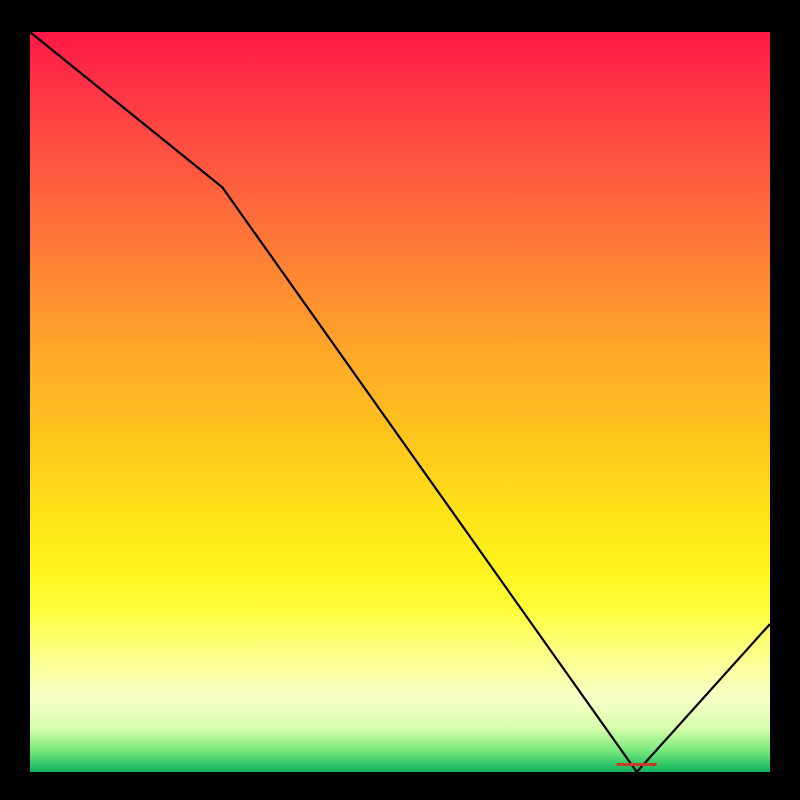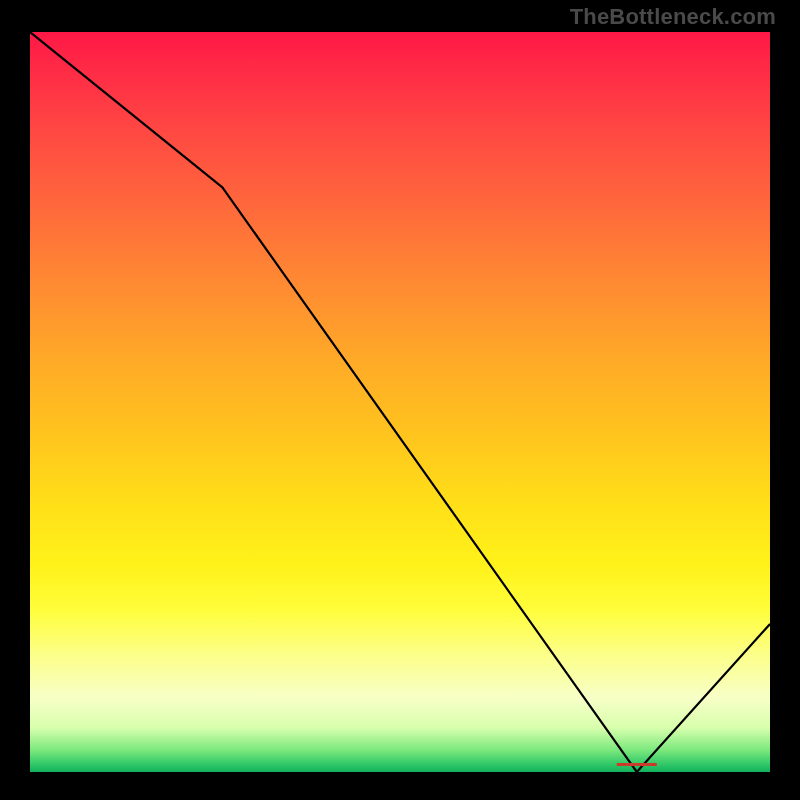--- a/index.html
+++ b/index.html
@@ -56,21 +56,20 @@
     font: 700 10px/1 Arial, Helvetica, sans-serif;
     color: #cc3a2a;
     white-space: nowrap;
     transform: translateX(-50%);
   }
 </style>
 </head>
 <body>
 
 <div class="stage">
-  <div class="watermark">TheBottleneck.com</div>
 
   <div class="plot">
     <svg class="overlay" viewBox="0 0 740 740" preserveAspectRatio="none">
       <path d="M0.0 0.0 L192.4 155.4 L606.8 740.0 L740.0 592.0" fill="none" stroke="#000" stroke-width="2.2" stroke-linejoin="round" stroke-linecap="butt"></path>
     </svg>
     <div class="marker" style="left: 606.8px; top: 726px;">▬▬▬▬</div>
   </div>
 </div>
 
 </body></html>

